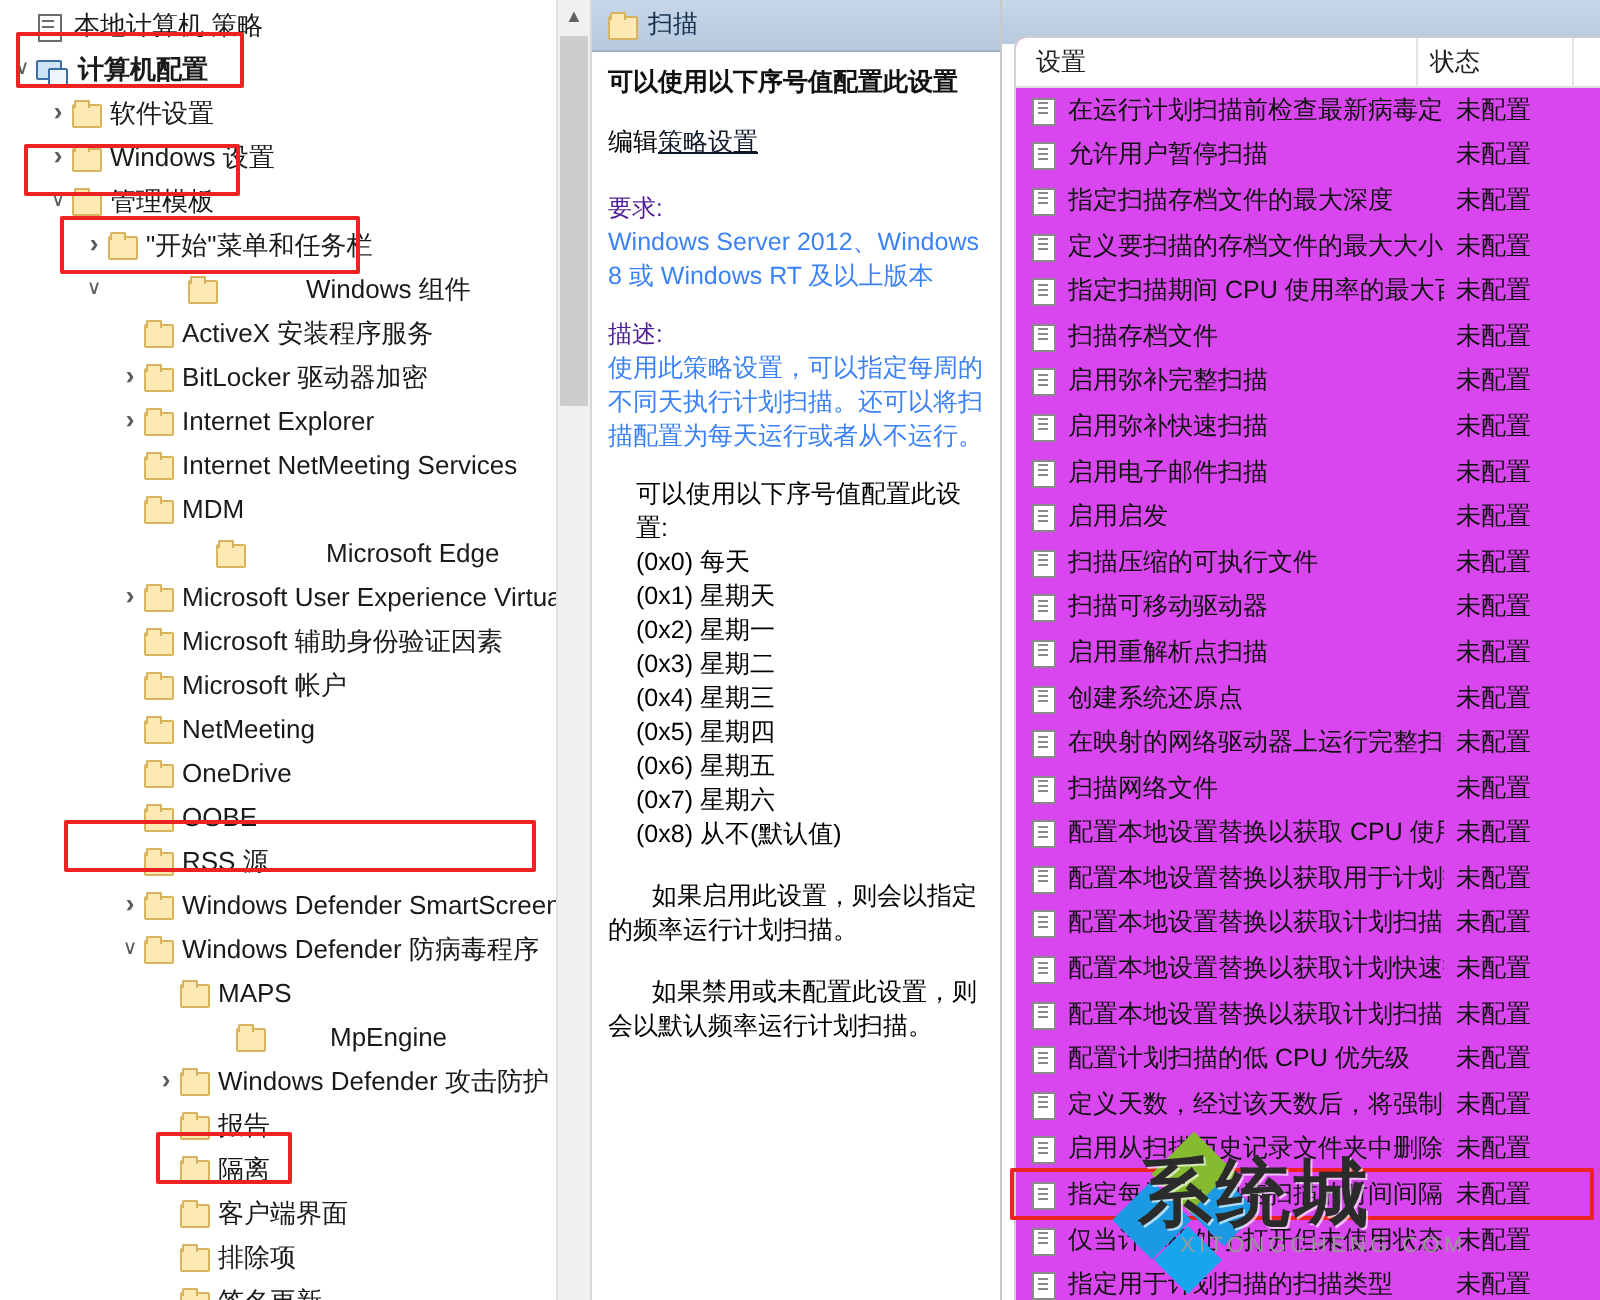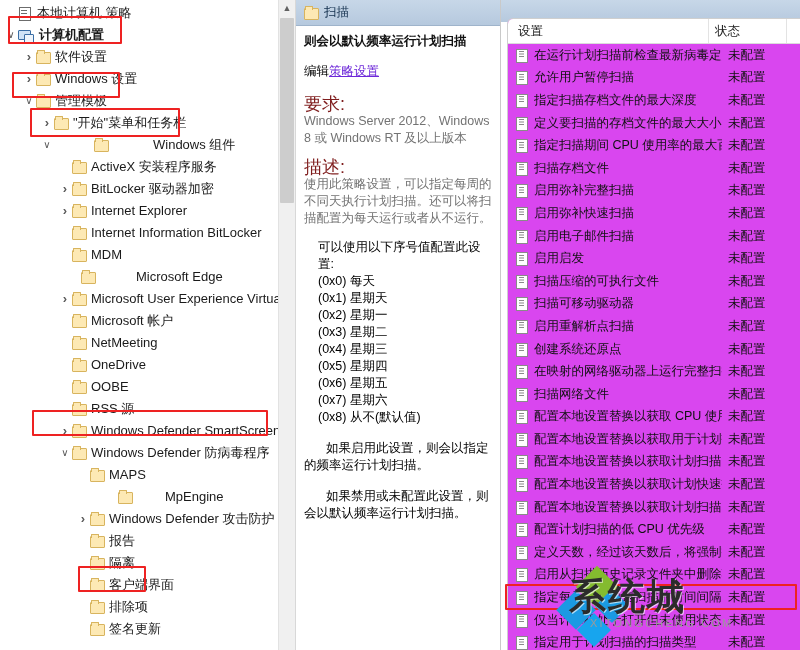--- a/index.html
+++ b/index.html
@@ -85,23 +85,23 @@
   .mid-header{
     height:26px;background:linear-gradient(#c7d7e8,#b6c9de);
     display:flex;align-items:center;padding-left:8px;box-sizing:border-box;
     border-bottom:1px solid #9fb4cb;
   }
   .mid-header .folder{margin-right:6px;}
   .mid-header .htitle{font-size:12.5px;color:#15314f;}
   .mid-body{padding:7px 6px 0 8px;box-sizing:border-box;}
   .pol-title{font-size:12.5px;font-weight:bold;color:#111;line-height:16px;margin-bottom:14px;}
   .edit-line{font-size:12.5px;margin-bottom:16px;}
-  .edit-line .lnk{color:#6d28d9;text-decoration:underline;cursor:pointer;font-family:Liberation Serif, serif;}
-  .sec-head{font-size:18px;color:#7f1d1d;line-height:17px;}
-  .sec-text{font-size:12.5px;color:#737373;line-height:17px;}
+  .edit-line .lnk{color:#0f172a;text-decoration:underline;cursor:pointer;font-family:Liberation Serif, serif;}
+  .sec-head{font-size:12px;color:#4c1d95;line-height:17px;}
+  .sec-text{font-size:12.5px;color:#3b82f6;line-height:17px;}
   .gap{height:12px;}
   .indent-list{margin:12px 0 0 14px;}
   .indent-list div{font-size:12.5px;line-height:17px;}
   .para{margin-top:14px;font-size:12.5px;line-height:17px;text-indent:22px;}
 
   
   .right-pane{
     position:relative;width:299px;height:650px;background:#fff;box-sizing:border-box;overflow:hidden;
   }
   .right-top-band{height:22px;background:linear-gradient(#c7d7e8,#b6c9de);}
@@ -207,36 +207,41 @@
           <span class="tlabel">BitLocker 驱动器加密</span>
         </div>
         <div class="tnode" style="padding-left: 58px;">
           <span class="twist collapsed"></span>
           <span class="folder"></span>
           <span class="tlabel">Internet Explorer</span>
         </div>
         <div class="tnode" style="padding-left: 58px;">
           <span class="twist none"></span>
           <span class="folder"></span>
-          <span class="tlabel">Internet Information BitLocker</span>
+          <span class="tlabel">Internet NetMeeting Services</span>
         </div>
         <div class="tnode" style="padding-left: 58px;">
           <span class="twist none"></span>
           <span class="folder"></span>
           <span class="tlabel">MDM</span>
         </div>
-        <div class="tnode" style="padding-left: 31px; gap: 36px;">
+        <div class="tnode" style="padding-left: 58px; gap: 36px;">
           <span class="twist none"></span>
           <span class="folder"></span>
           <span class="tlabel">Microsoft Edge</span>
         </div>
         <div class="tnode" style="padding-left: 58px;">
           <span class="twist collapsed"></span>
           <span class="folder"></span>
           <span class="tlabel">Microsoft User Experience Virtuali</span>
+        </div>
+        <div class="tnode" style="padding-left: 58px;">
+          <span class="twist none"></span>
+          <span class="folder"></span>
+          <span class="tlabel">Microsoft 辅助身份验证因素</span>
         </div>
         <div class="tnode" style="padding-left: 58px;">
           <span class="twist none"></span>
           <span class="folder"></span>
           <span class="tlabel">Microsoft 帐户</span>
         </div>
         <div class="tnode" style="padding-left: 58px;">
           <span class="twist none"></span>
           <span class="folder"></span>
           <span class="tlabel">NetMeeting</span>
@@ -319,21 +324,21 @@
       <div class="thumb" style="top:18px;height:185px;"></div>
     </div>
   </div>
 
   <div class="mid-pane">
     <div class="mid-header">
       <span class="folder"></span>
       <span class="htitle">扫描</span>
     </div>
     <div class="mid-body">
-      <div class="pol-title">则会以默认频率运行计划扫描</div>
+      <div class="pol-title">可以使用以下序号值配置此设置</div>
       <div class="edit-line">
         <span>编辑</span><span class="lnk">策略设置</span>
       </div>
       <div class="sec-head">要求:</div>
       <div class="sec-text">Windows Server 2012、Windows 8 或 Windows RT 及以上版本</div>
       <div class="gap"></div>
       <div class="sec-head">描述:</div>
       <div class="sec-text">使用此策略设置，可以指定每周的不同天执行计划扫描。还可以将扫描配置为每天运行或者从不运行。</div>
       <div class="indent-list">
         <div>可以使用以下序号值配置此设置:</div>

